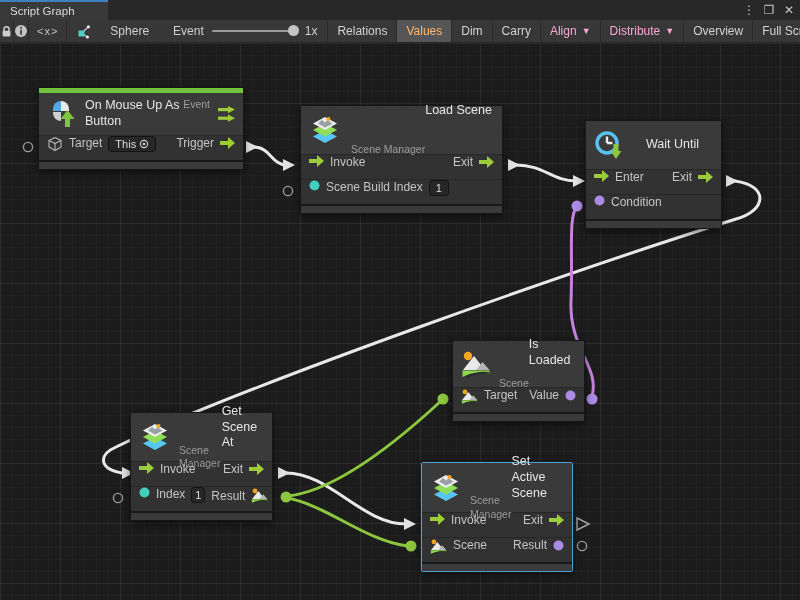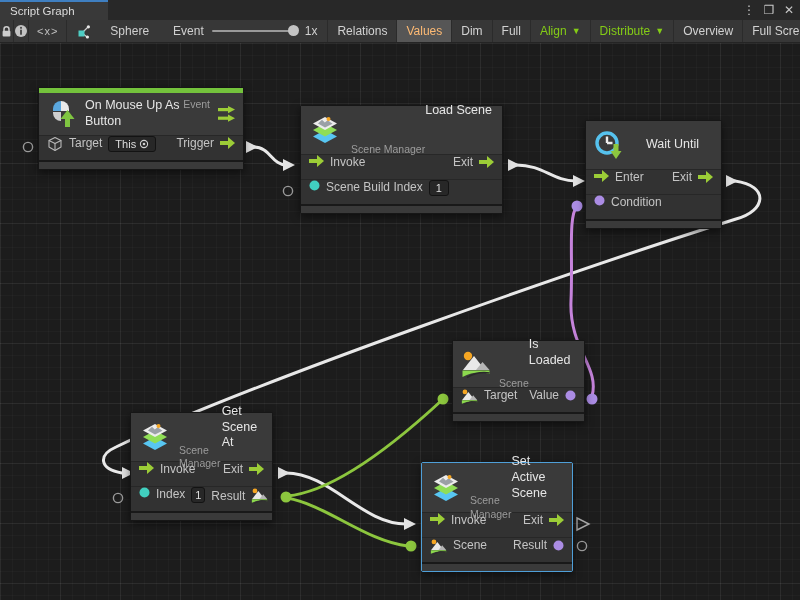--- a/index.html
+++ b/index.html
@@ -20,21 +20,21 @@
   .tcell { display:flex; align-items:center; justify-content:center; border-right:1px solid #2b2b2b; padding:0 8px; }
   .tcell.icon { width:28px; padding:0; }
   .tcell.code { width:58px; font-size:11px; color:#c0c0c0; letter-spacing:1px; }
   .tname { display:flex; align-items:center; gap:18px; padding:0 14px 0 10px; }
   .tzoom { display:flex; align-items:center; gap:8px; padding:0 10px; }
   .ztrack { position:relative; width:85px; height:2px; background:#9a9a9a; border-radius:1px; }
   .zknob { position:absolute; right:-2px; top:-5px; width:11px; height:11px; border-radius:50%; background:#c4c4c4; }
   .tbuttons { display:flex; margin-left:auto; }
   .tbtn { display:flex; align-items:center; padding:0 9px; border-left:1px solid #2b2b2b; color:#d2d2d2; white-space:nowrap; }
   .tbtn.active { background:#565656; color:#fdba74; }
-  .tbtn.disabled { color:#84cc16; }
+  .tbtn.disabled { color:#f9a8d4; }
   .tbtn .dd { font-size:9px; margin-left:5px; }
 
   
   .canvas { position:absolute; top:43px; left:0; width:800px; height:557px; background-color:#1c1c1c;
     background-image:
       linear-gradient(rgba(255,255,255,.05) 1px, transparent 1px),
       linear-gradient(90deg, rgba(255,255,255,.05) 1px, transparent 1px),
       linear-gradient(rgba(255,255,255,.025) 1px, transparent 1px),
       linear-gradient(90deg, rgba(255,255,255,.025) 1px, transparent 1px);
     background-size:60px 60px,60px 60px,12px 12px,12px 12px; }
@@ -109,21 +109,21 @@
         <div class="tbtn">
           <span>Relations</span>
         </div>
         <div class="tbtn active">
           <span>Values</span>
         </div>
         <div class="tbtn">
           <span>Dim</span>
         </div>
         <div class="tbtn">
-          <span>Full</span>
+          <span>Carry</span>
         </div>
         <div class="tbtn disabled">
           <span>Align</span>
           <span class="dd">▼</span>
         </div>
         <div class="tbtn disabled">
           <span>Distribute</span>
           <span class="dd">▼</span>
         </div>
         <div class="tbtn">

